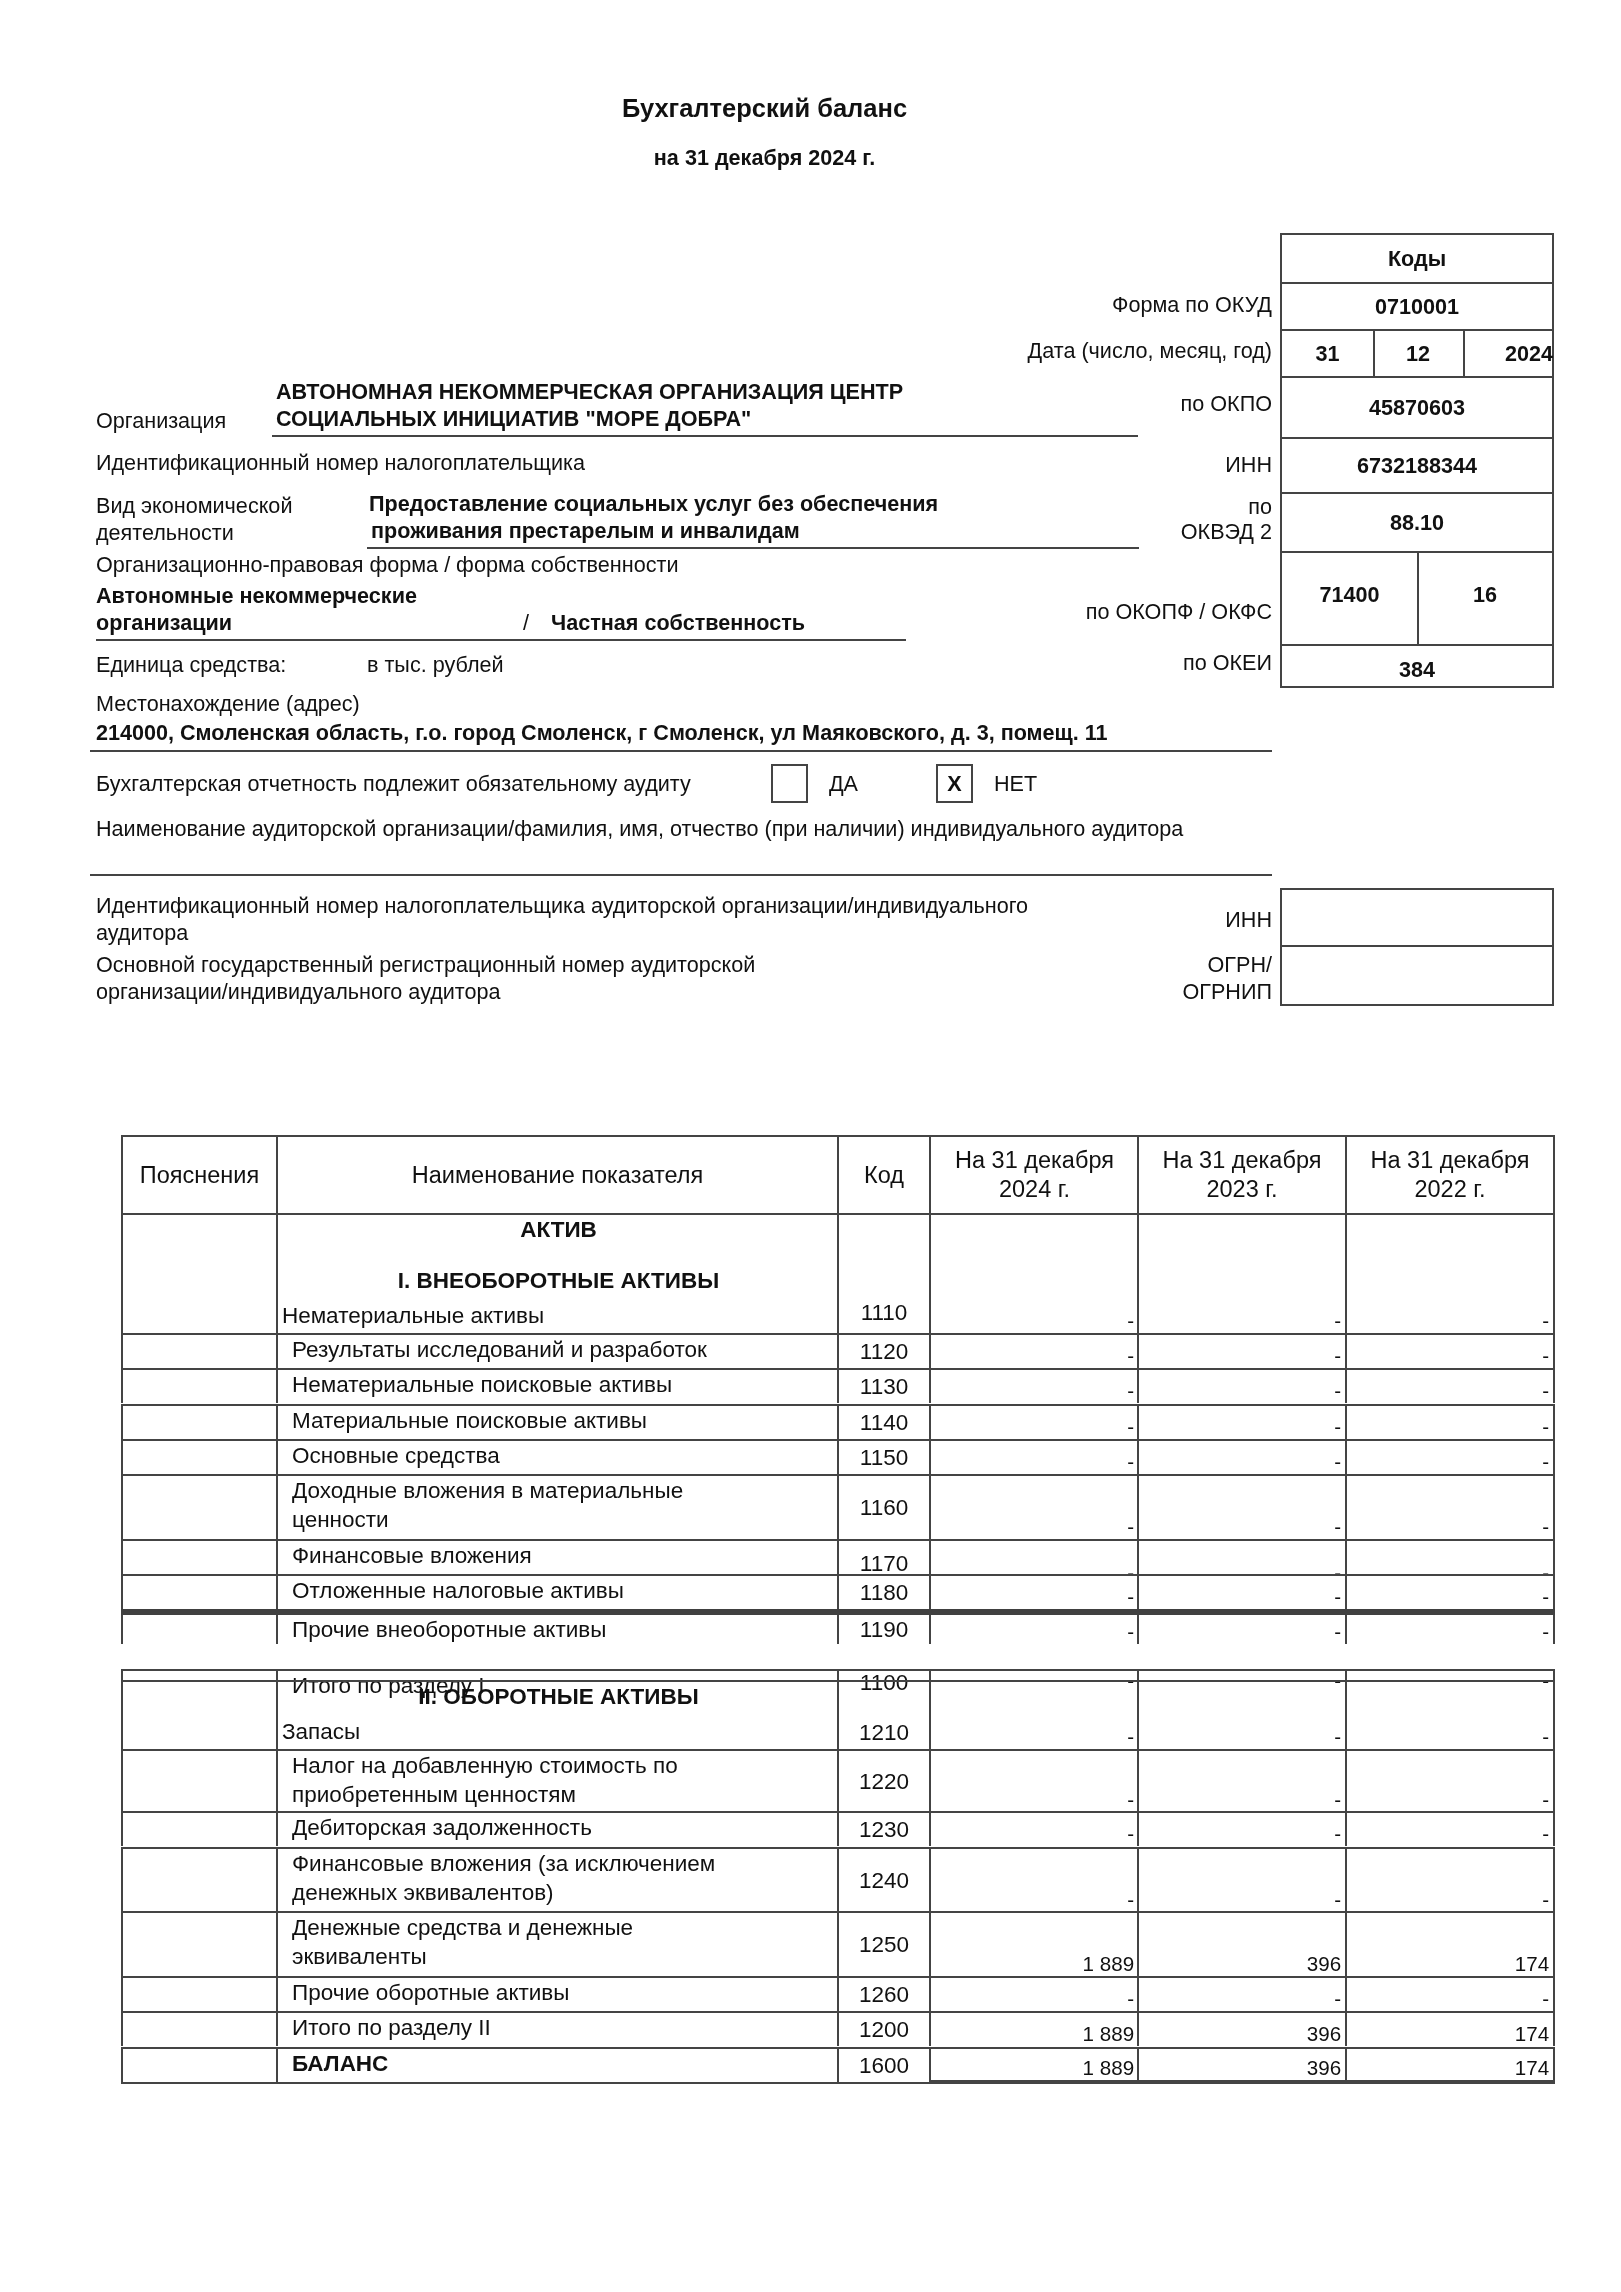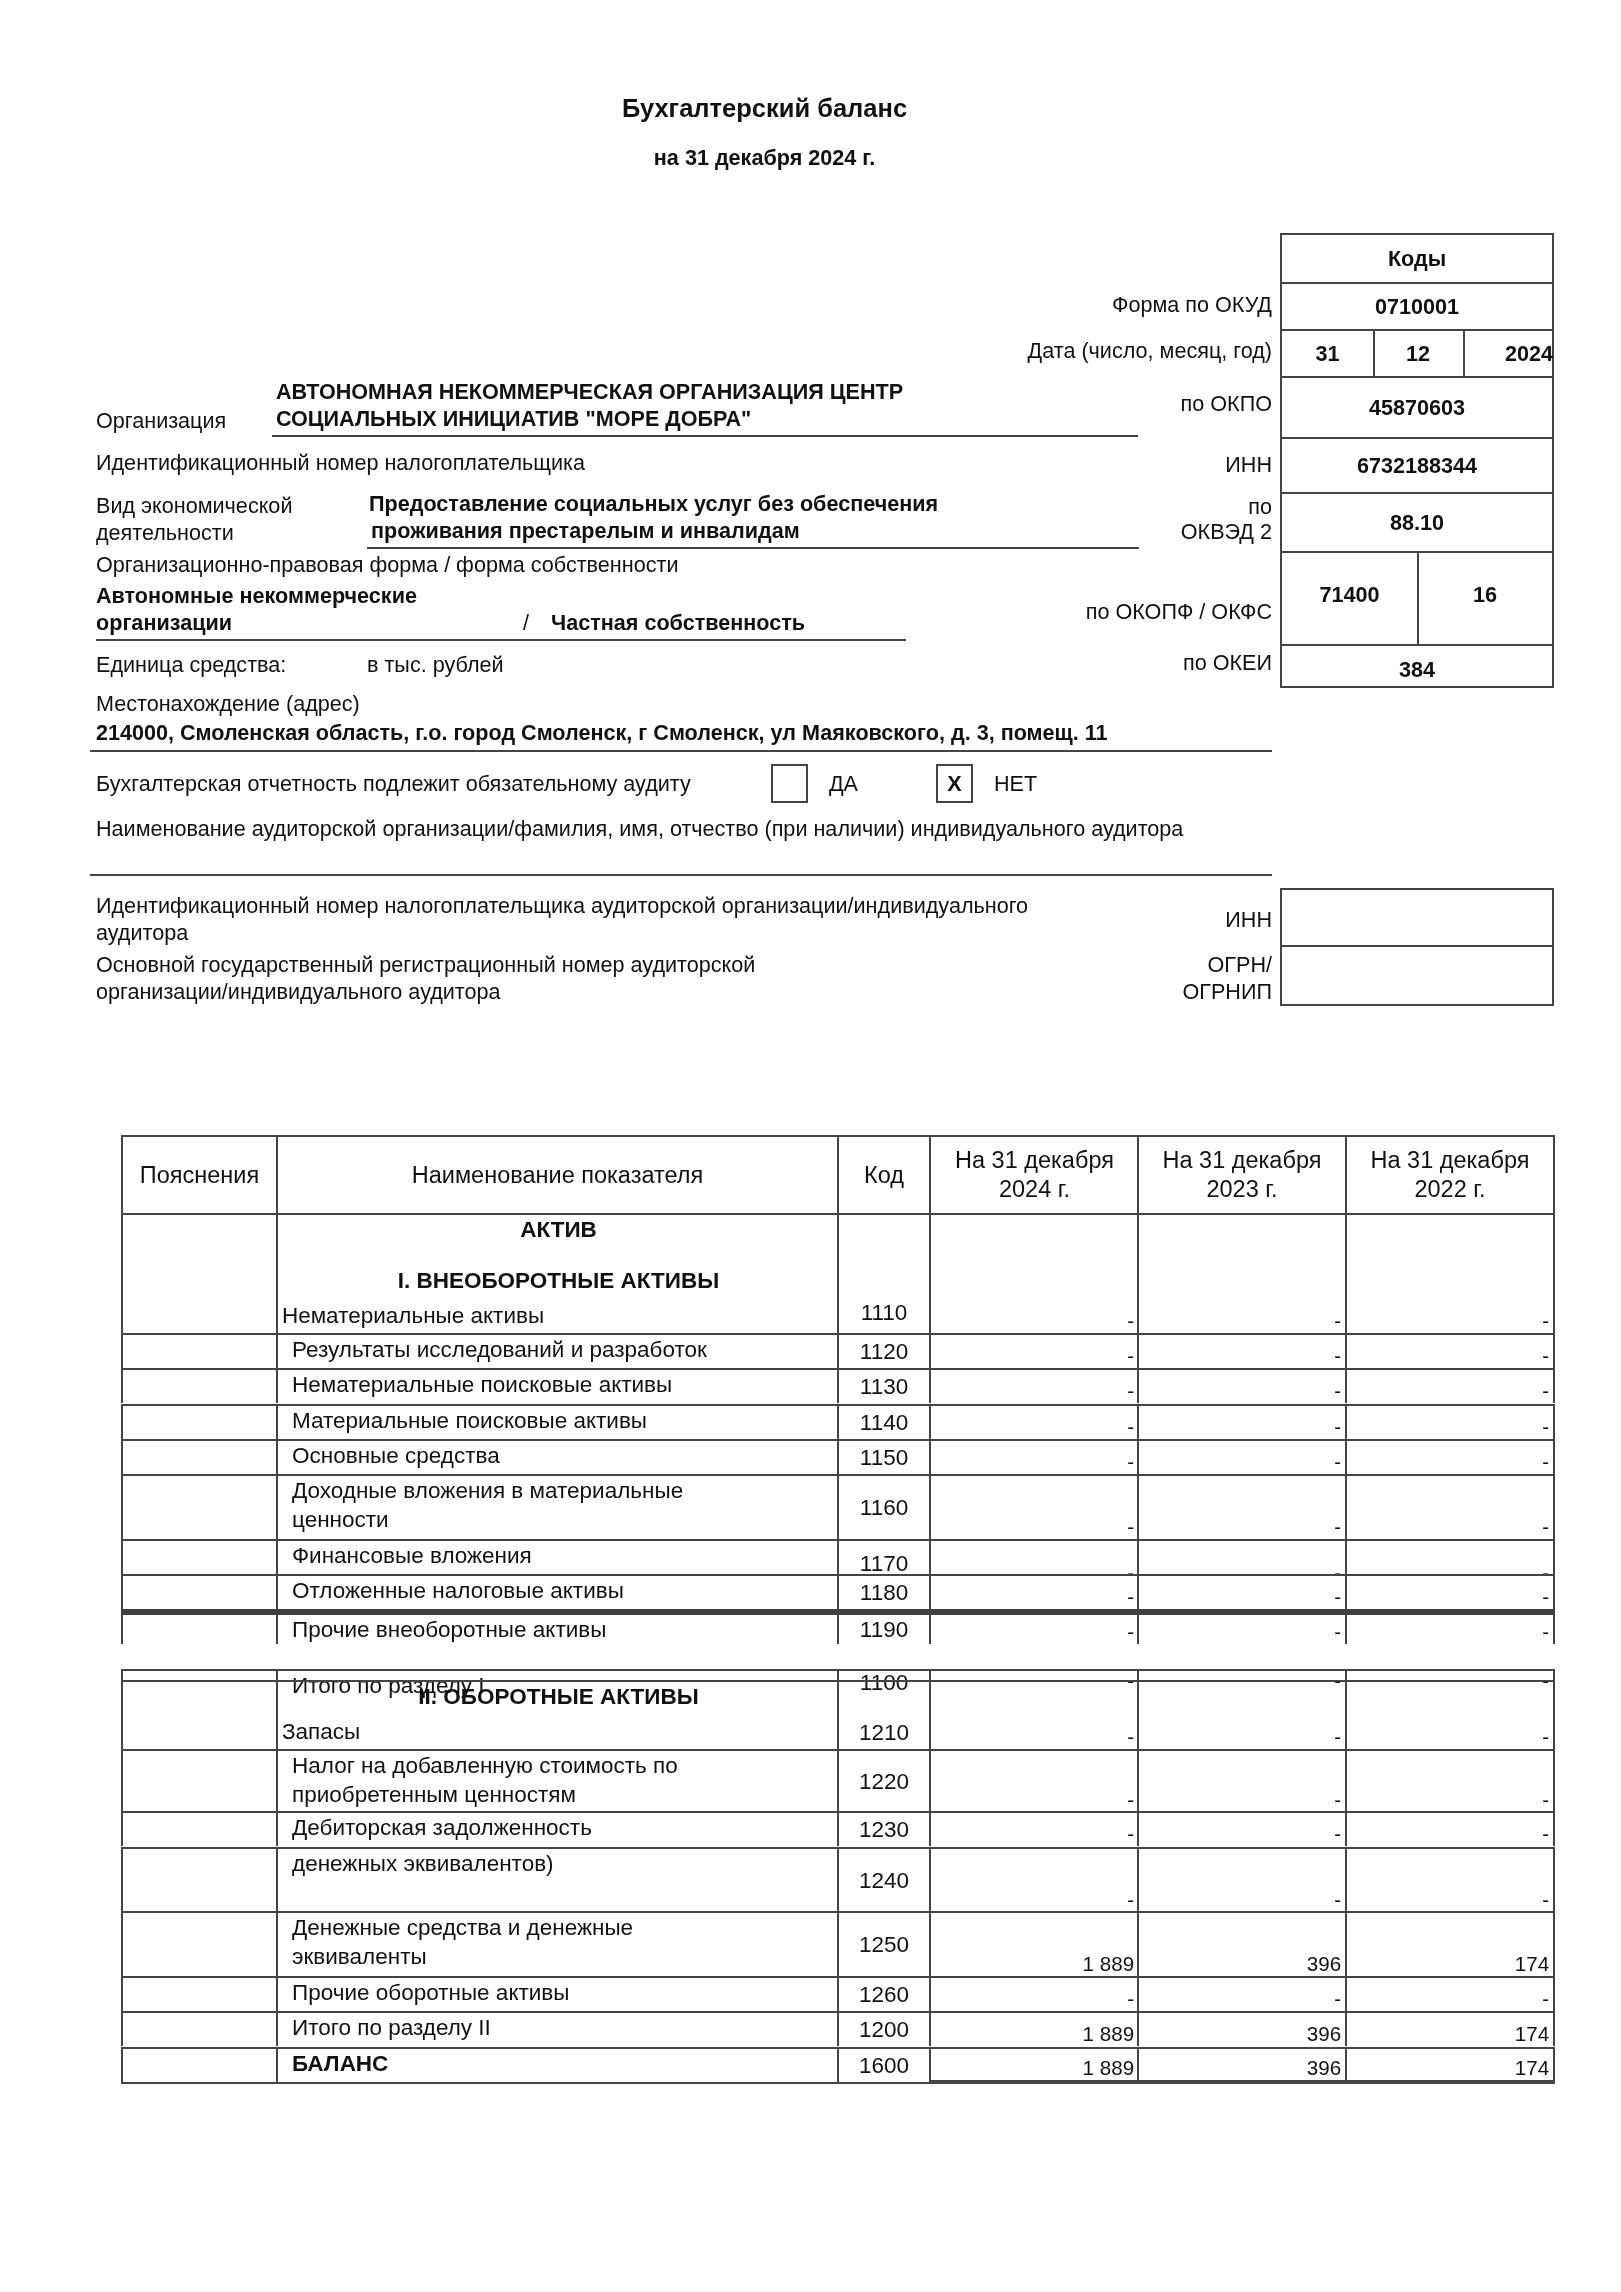--- a/index.html
+++ b/index.html
@@ -341,20 +341,21 @@
         <span class="val">-</span>
       </div>
     <div class="c c-v3">
         <span class="val">-</span>
       </div>
   </div>
 
   <div class="row" style="top:712px;height:65px;border-top:2px solid #444;">
     <div class="c c-note"></div>
     <div class="c c-name">
+      <div>Финансовые вложения (за исключением</div>
       <div>денежных эквивалентов)</div>
     </div>
     <div class="c c-code">1240</div>
     <div class="c c-v1">
         <span class="val">-</span>
       </div>
     <div class="c c-v2">
         <span class="val">-</span>
       </div>
     <div class="c c-v3">

